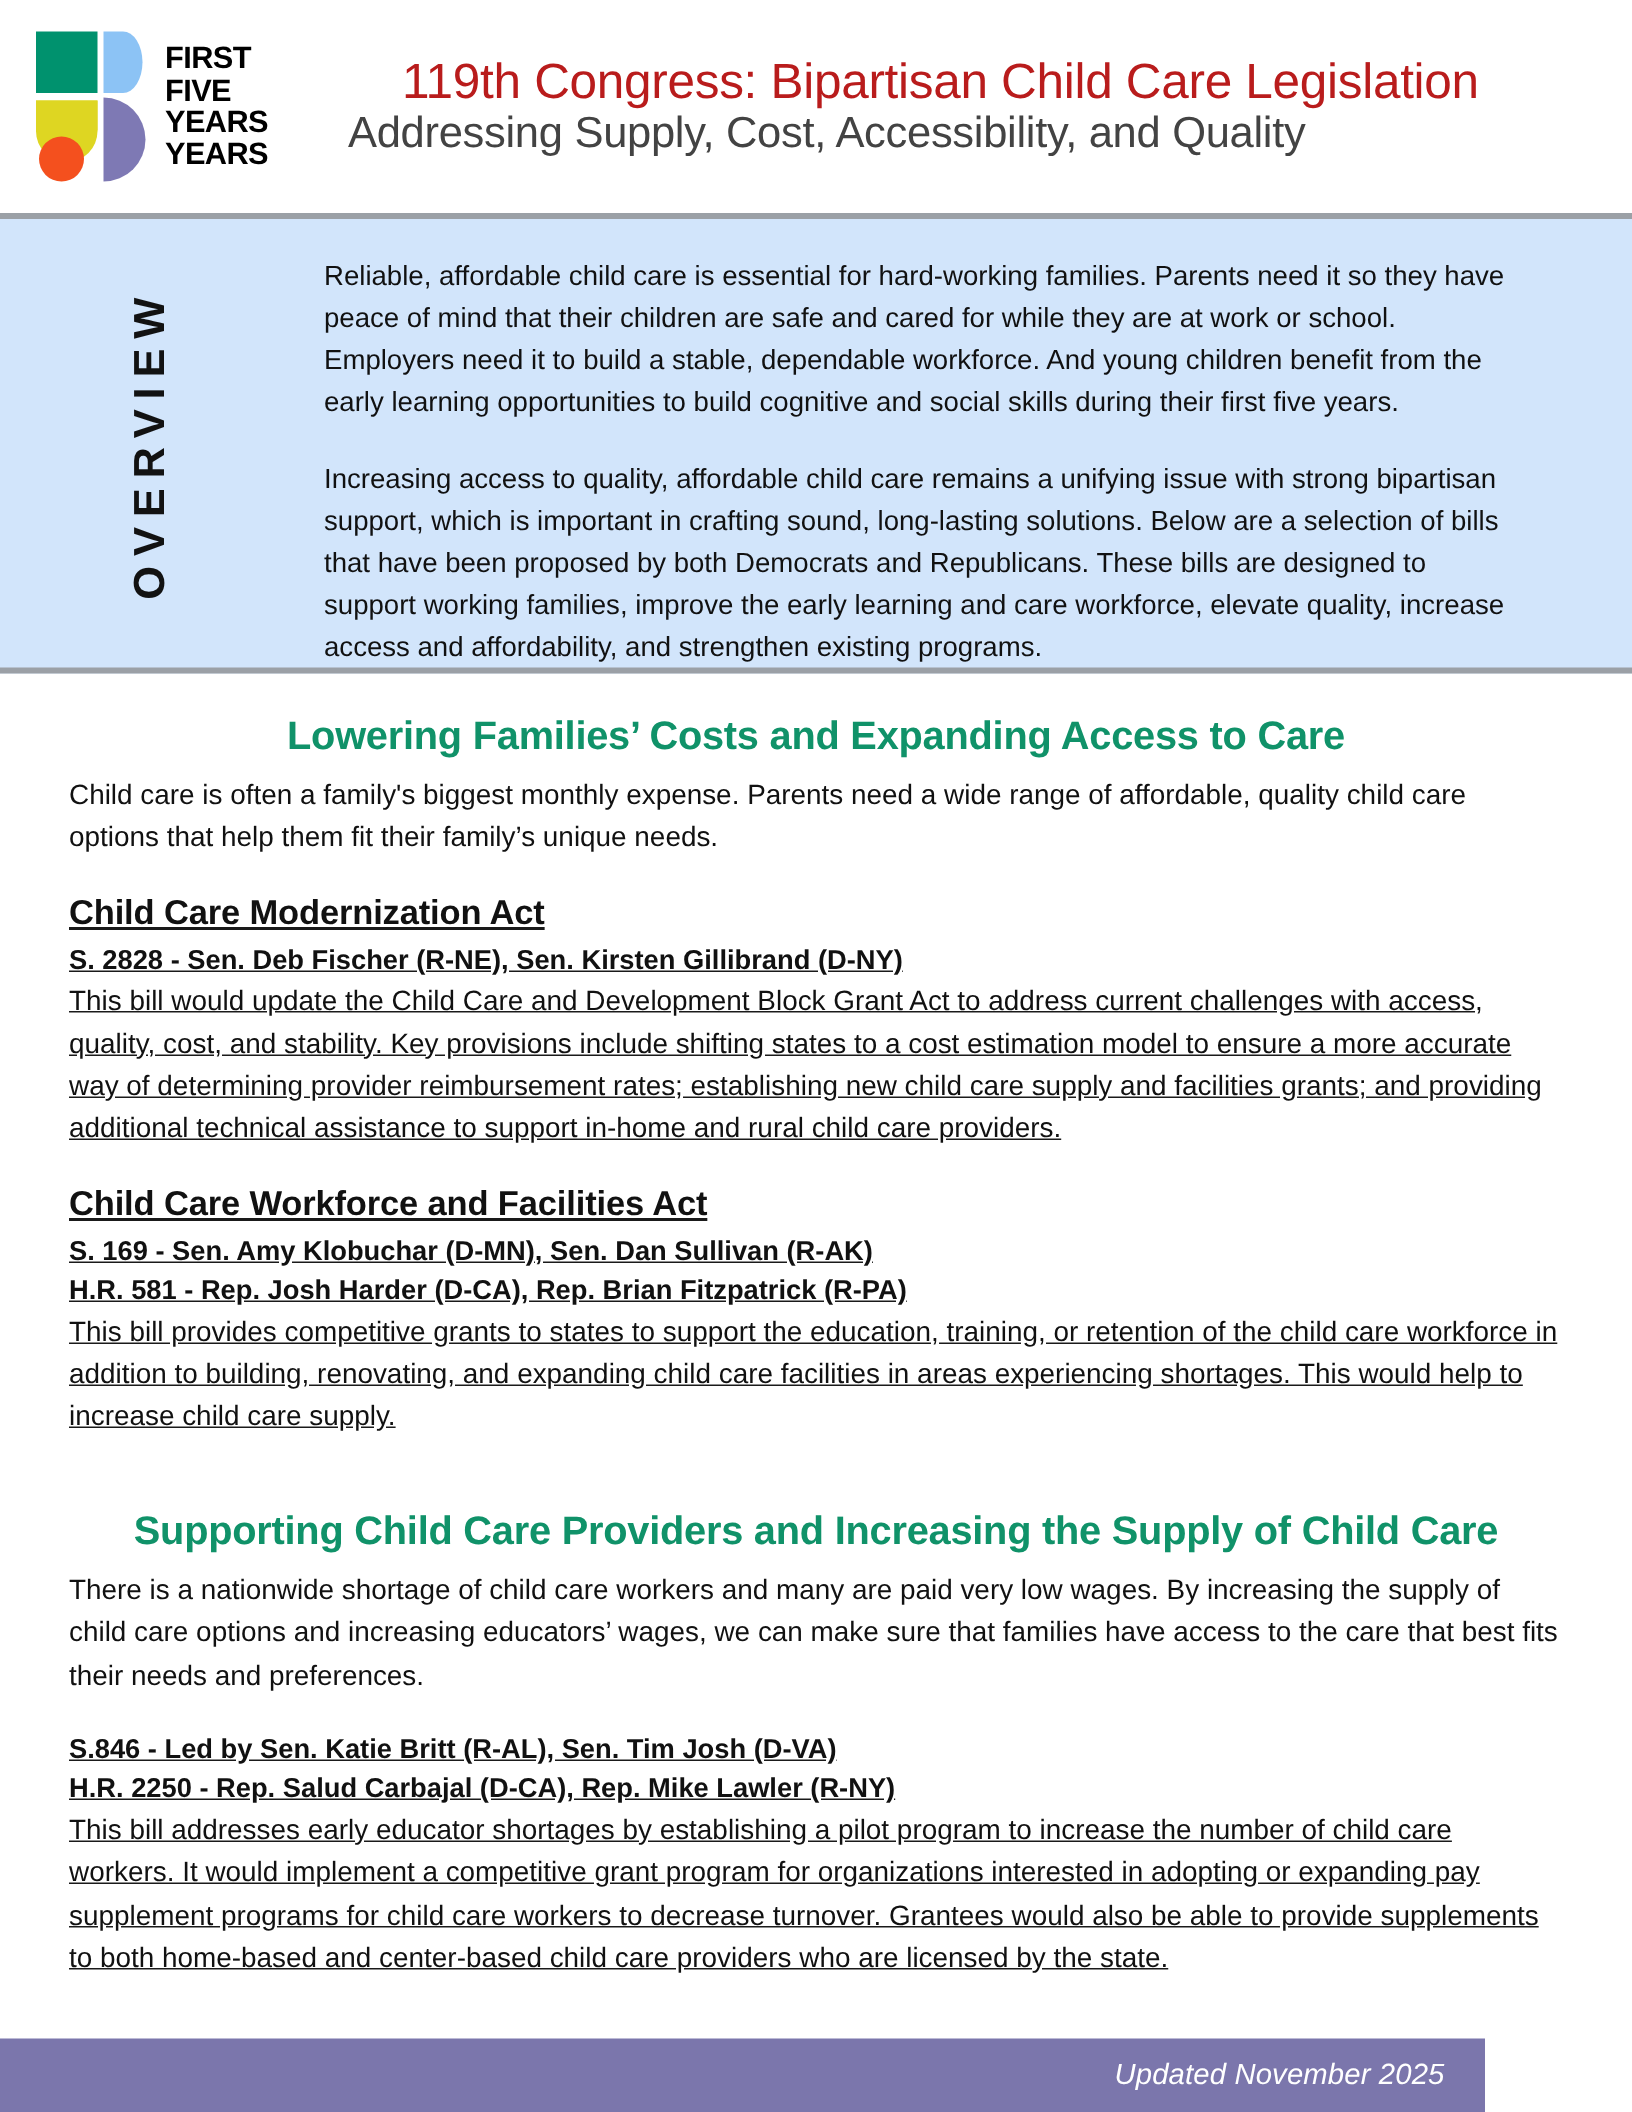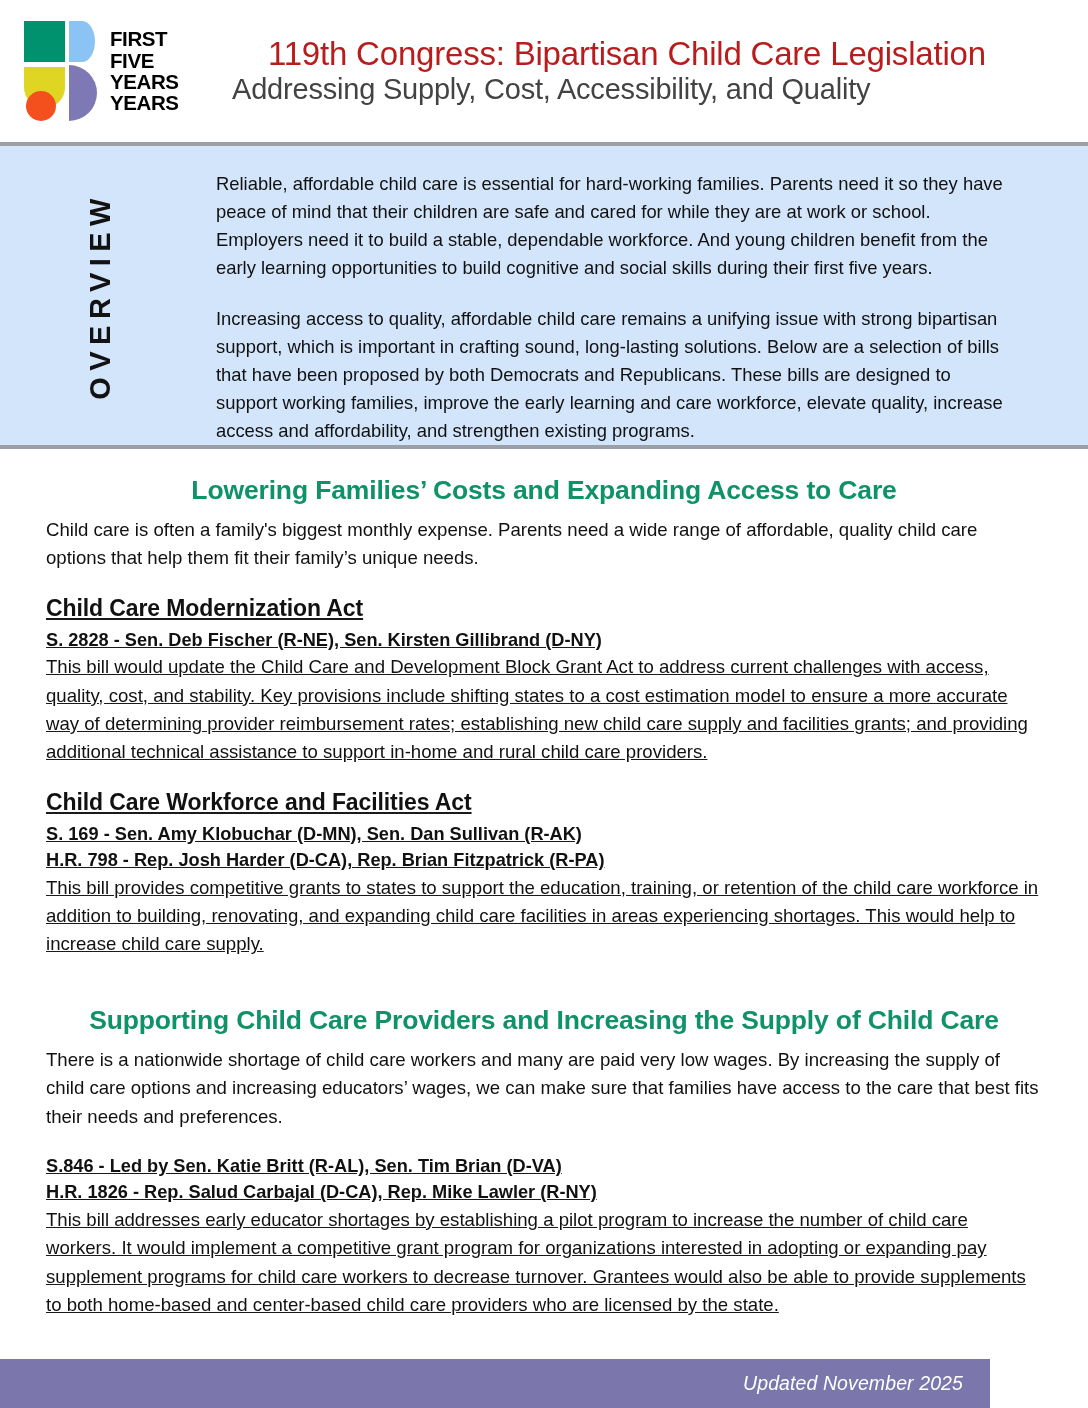--- a/index.html
+++ b/index.html
@@ -261,32 +261,32 @@
 
     <div class="bill">
       <div class="bill-title">Child Care Modernization Act</div>
       <div class="bill-sponsor">S. 2828 - Sen. Deb Fischer (R-NE), Sen. Kirsten Gillibrand (D-NY)</div>
       <p class="bill-desc">This bill would update the Child Care and Development Block Grant Act to address current challenges with access, quality, cost, and stability. Key provisions include shifting states to a cost estimation model to ensure a more accurate way of determining provider reimbursement rates; establishing new child care supply and facilities grants; and providing additional technical assistance to support in-home and rural child care providers.</p>
     </div>
 
     <div class="bill">
       <div class="bill-title">Child Care Workforce and Facilities Act</div>
       <div class="bill-sponsor">S. 169 - Sen. Amy Klobuchar (D-MN), Sen. Dan Sullivan (R-AK)</div>
-      <div class="bill-sponsor">H.R. 798 - Rep. Josh Harder (D-CA), Rep. Brian Fitzpatrick (R-PA)</div>
+      <div class="bill-sponsor">H.R. 581 - Rep. Josh Harder (D-CA), Rep. Brian Fitzpatrick (R-PA)</div>
       <p class="bill-desc">This bill provides competitive grants to states to support the education, training, or retention of the child care workforce in addition to building, renovating, and expanding child care facilities in areas experiencing shortages. This would help to increase child care supply.</p>
     </div>
   </div>
 
   <div class="section">
     <div class="section-heading second">Supporting Child Care Providers and Increasing the Supply of Child Care</div>
     <p class="section-intro">There is a nationwide shortage of child care workers and many are paid very low wages. By increasing the supply of child care options and increasing educators’ wages, we can make sure that families have access to the care that best fits their needs and preferences.</p>
 
     <div class="bill">
-      <div class="bill-sponsor">S.846 - Led by Sen. Katie Britt (R-AL), Sen. Tim Brian (D-VA)</div>
-      <div class="bill-sponsor">H.R. 1826 - Rep. Salud Carbajal (D-CA), Rep. Mike Lawler (R-NY)</div>
+      <div class="bill-sponsor">S.846 - Led by Sen. Katie Britt (R-AL), Sen. Tim Josh (D-VA)</div>
+      <div class="bill-sponsor">H.R. 2250 - Rep. Salud Carbajal (D-CA), Rep. Mike Lawler (R-NY)</div>
       <p class="bill-desc">This bill addresses early educator shortages by establishing a pilot program to increase the number of child care workers. It would implement a competitive grant program for organizations interested in adopting or expanding pay supplement programs for child care workers to decrease turnover. Grantees would also be able to provide supplements to both home-based and center-based child care providers who are licensed by the state.</p>
     </div>
   </div>
 
 </div>
 
 <div class="footer">
   <div class="footer-text">Updated November 2025</div>
 </div>
 

